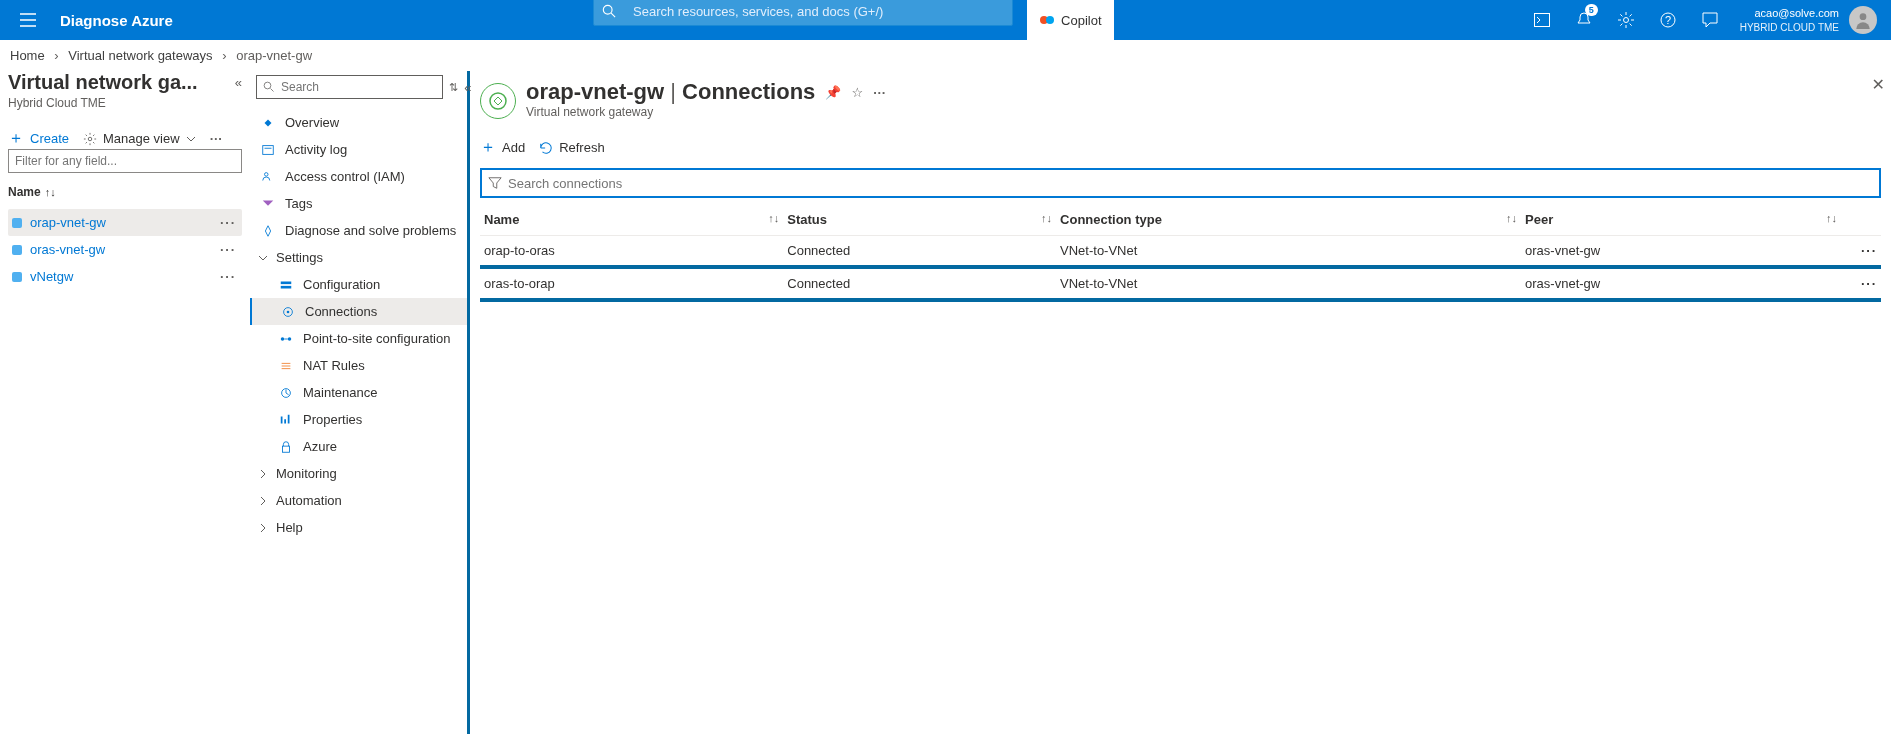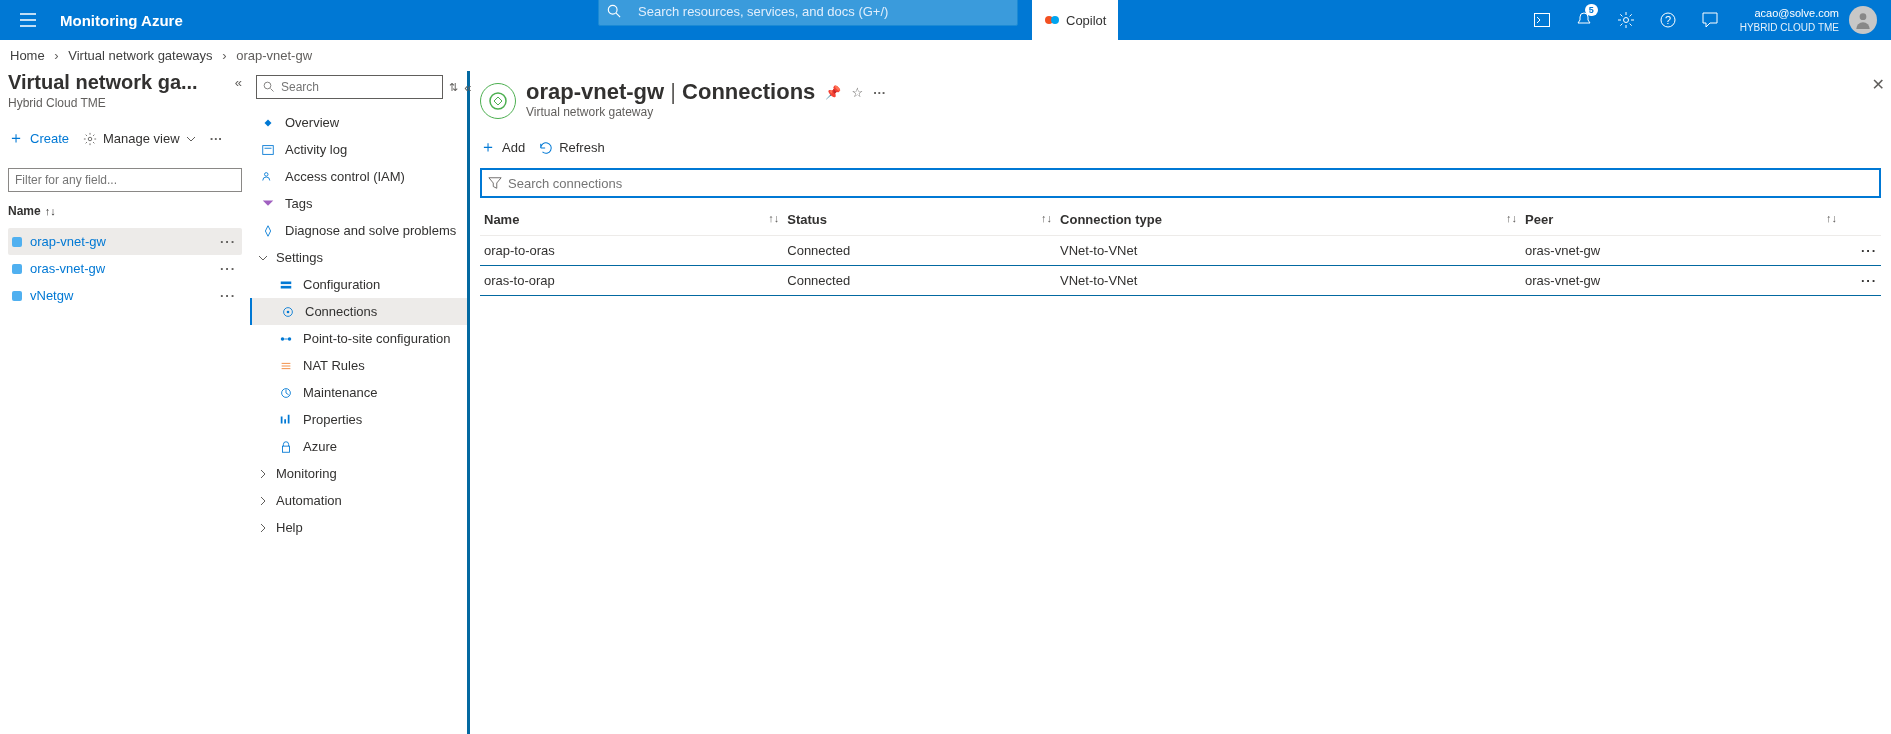--- a/index.html
+++ b/index.html
@@ -29,21 +29,21 @@
 
 
 .layout { display:flex; height:calc(100vh - 70px); }
 
 .left-panel { width:250px; padding:0 8px; }
 .lp-header { display:flex; align-items:center; }
 .lp-title { font-size:20px; font-weight:600; flex:1; white-space:nowrap; overflow:hidden; text-overflow:ellipsis; }
 .lp-sub { color:#605e5c; font-size:12px; margin-top:2px; }
 .lp-toolbar { display:flex; align-items:center; gap:14px; margin-top:18px; color:#323130; }
 .lp-tool { display:flex; align-items:center; gap:6px; cursor:pointer; }
-.lp-filter { margin-top:19px; }
+.lp-filter { margin-top:0; }
 .lp-filter input { width:100%; height:24px; border:1px solid #8a8886; padding:0 6px; font-size:12px; }
 .lp-colhdr { display:flex; align-items:center; gap:4px; margin-top:12px; font-weight:600; font-size:12px; }
 .lp-list { margin-top:10px; }
 .lp-item { display:flex; align-items:center; height:27px; padding:0 2px; cursor:pointer; border-radius:2px; }
 .lp-item.selected { background:#edebe9; }
 .lp-item .nm { color:#0078d4; flex:1; margin-left:6px; font-size:13px; }
 .lp-item .more { color:#605e5c; font-weight:700; letter-spacing:1px; padding:0 4px; }
 
 .mid-nav { width:220px; border-right:3px solid #0369a1; padding-top:4px; }
 .mid-search-row { display:flex; align-items:center; gap:6px; padding:0 6px 10px; }
@@ -65,37 +65,37 @@
 .main-sub { font-size:12px; color:#605e5c; }
 .main-actions { display:flex; align-items:center; gap:14px; padding-bottom:10px; color:#323130; }
 .ma-btn { display:flex; align-items:center; gap:6px; cursor:pointer; font-size:13px; }
 .close-x { position:absolute; right:6px; top:4px; cursor:pointer; font-size:16px; color:#605e5c; }
 
 .search-conn { border:2px solid #0078d4; height:30px; display:flex; align-items:center; padding:0 6px; gap:6px; margin-bottom:6px; }
 .search-conn input { border:0; outline:0; flex:1; font-size:13px; }
 
 .tbl { width:100%; border-collapse:collapse; }
 .tbl th { text-align:left; font-size:13px; font-weight:600; border-bottom:1px solid #edebe9; padding:8px 4px; color:#323130; }
-.tbl td { font-size:13px; border-bottom:1px solid #0369a1; padding:7px 4px; color:#323130; }
+.tbl td { font-size:13px; border-bottom:4px solid #0369a1; padding:7px 4px; color:#323130; }
 .tbl .sort { float:right; color:#605e5c; font-size:11px; }
 .row-more { text-align:right; padding-right:8px; font-weight:700; letter-spacing:1px; color:#605e5c; cursor:pointer; }
 
 .ico-blue { color:#0078d4; }
 svg { display:block; }
 </style>
 </head>
 <body>
 
 <div class="topbar">
   <div class="hamburger">
     <svg width="16" height="14" viewBox="0 0 16 14">
         <path stroke="#fff" stroke-width="1.5" d="M0 1h16M0 7h16M0 13h16"></path>
       </svg>
   </div>
-  <div class="brand">Monitoring Azure</div>
+  <div class="brand">Diagnose Azure</div>
   <div class="topbar-spacer">
     <div class="search-global">
       <svg width="14" height="14" viewBox="0 0 16 16">
           <circle cx="6.5" cy="6.5" r="5" stroke="#fff" stroke-width="1.3" fill="none"></circle>
           <line x1="10.5" y1="10.5" x2="15" y2="15" stroke="#fff" stroke-width="1.3"></line>
         </svg>
       <input placeholder="Search resources, services, and docs (G+/)" style="">
     </div>
     <div class="copilot-btn">
       <svg width="16" height="16" viewBox="0 0 16 16">

